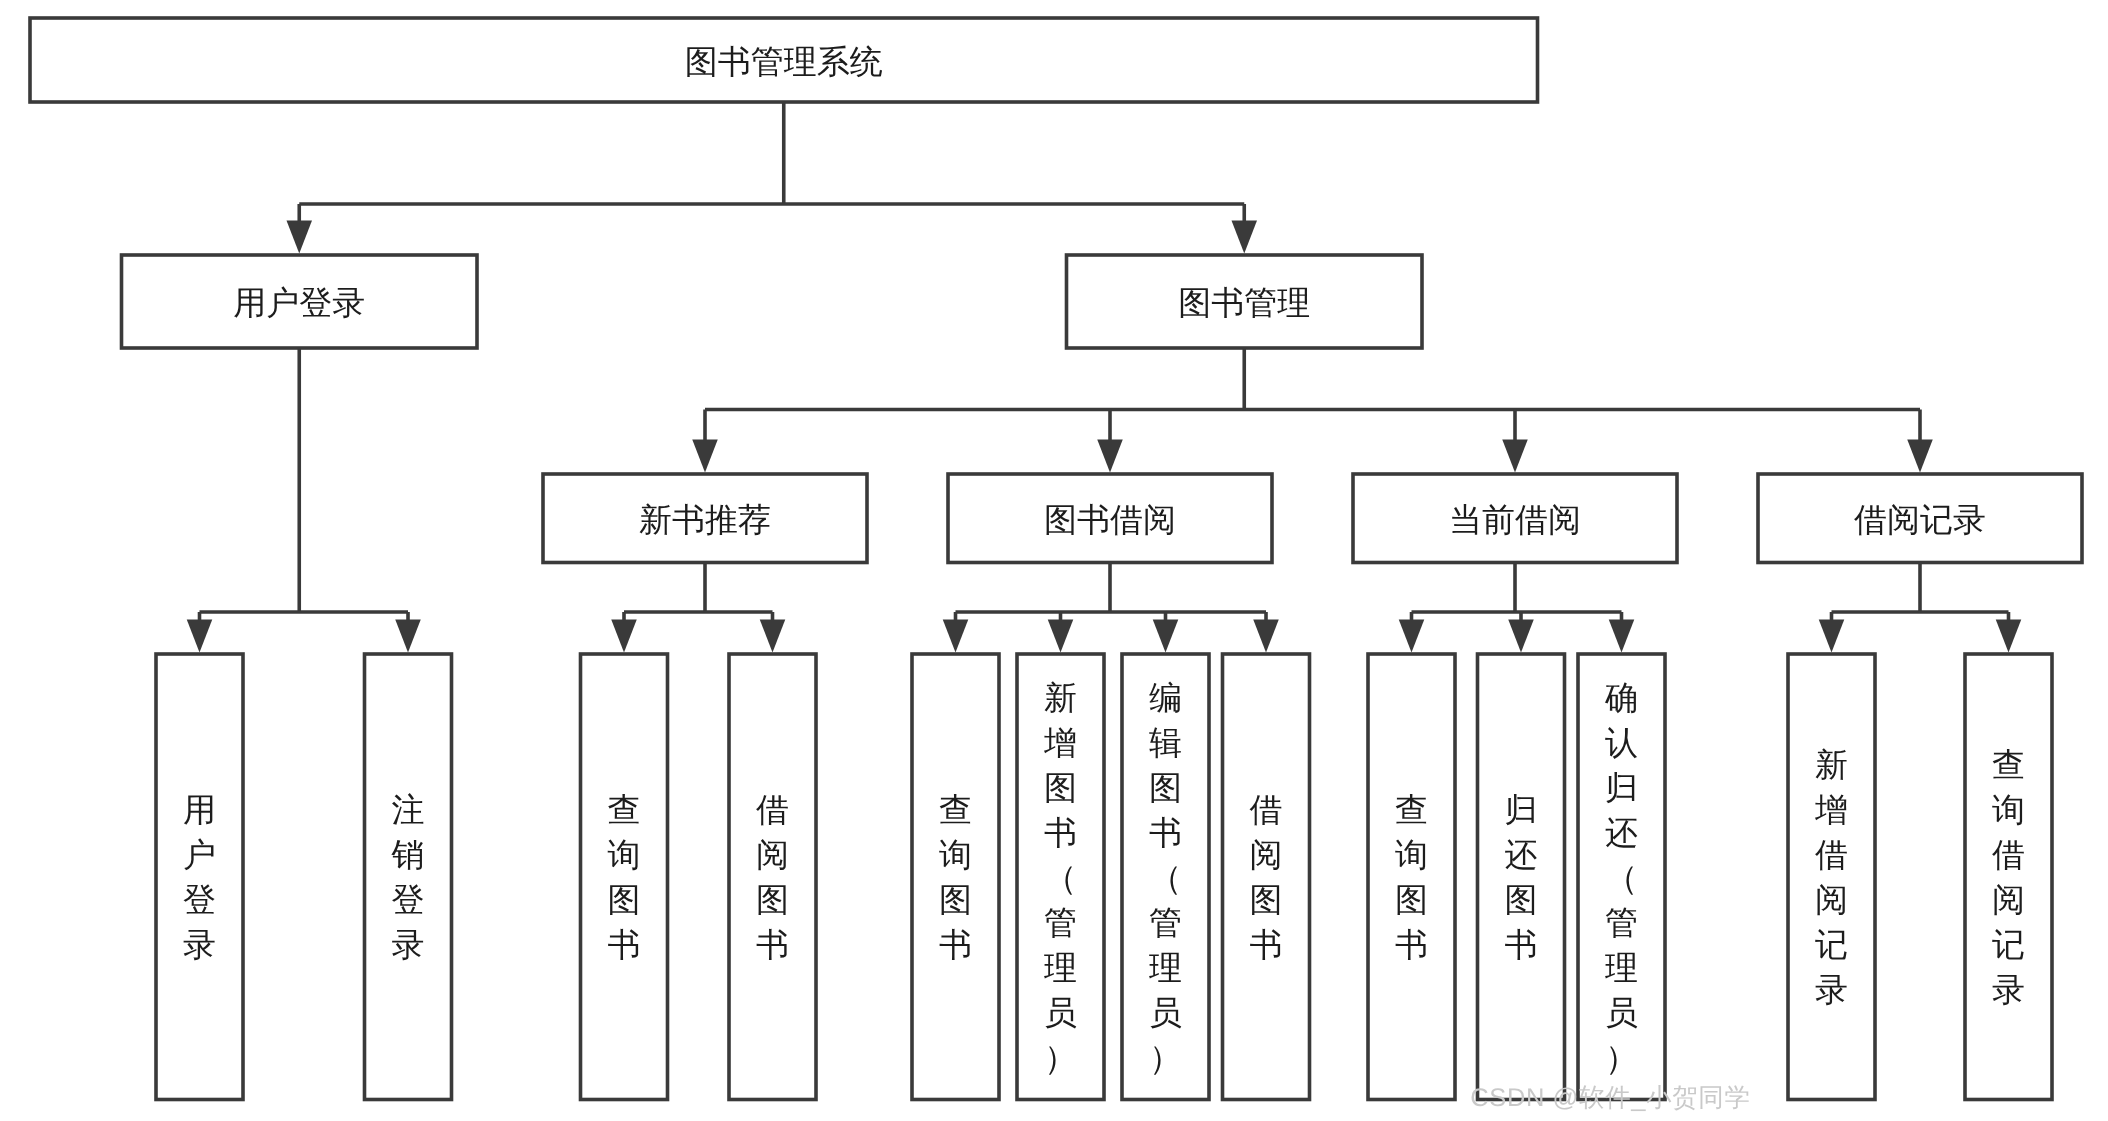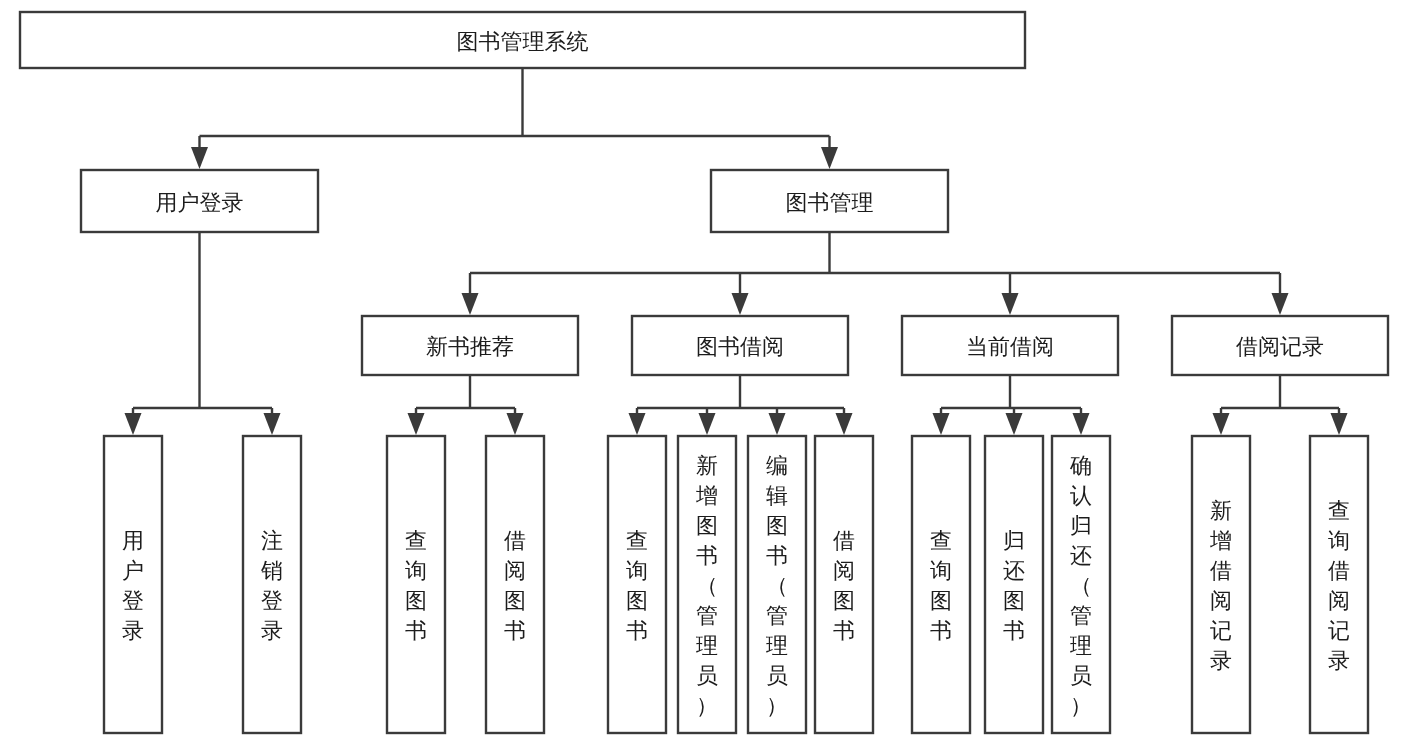--- a/index.html
+++ b/index.html
@@ -205,13 +205,14 @@
         <g>
           <rect x="1192" y="436" width="58" height="297" class="node-box"></rect>
           <text x="1221" y="0" class="node-label-v"><tspan x="1221" y="509.5">新</tspan><tspan x="1221" y="539.5">增</tspan><tspan x="1221" y="569.5">借</tspan><tspan x="1221" y="599.5">阅</tspan><tspan x="1221" y="629.5">记</tspan><tspan x="1221" y="659.5">录</tspan></text>
         </g>
         <g>
           <rect x="1310" y="436" width="58" height="297" class="node-box"></rect>
           <text x="1339" y="0" class="node-label-v"><tspan x="1339" y="509.5">查</tspan><tspan x="1339" y="539.5">询</tspan><tspan x="1339" y="569.5">借</tspan><tspan x="1339" y="599.5">阅</tspan><tspan x="1339" y="629.5">记</tspan><tspan x="1339" y="659.5">录</tspan></text>
         </g>
       </g>
   </svg>
+  <div class="watermark">CSDN @软件_小贺同学</div>
 </div>
 
 </body></html>

